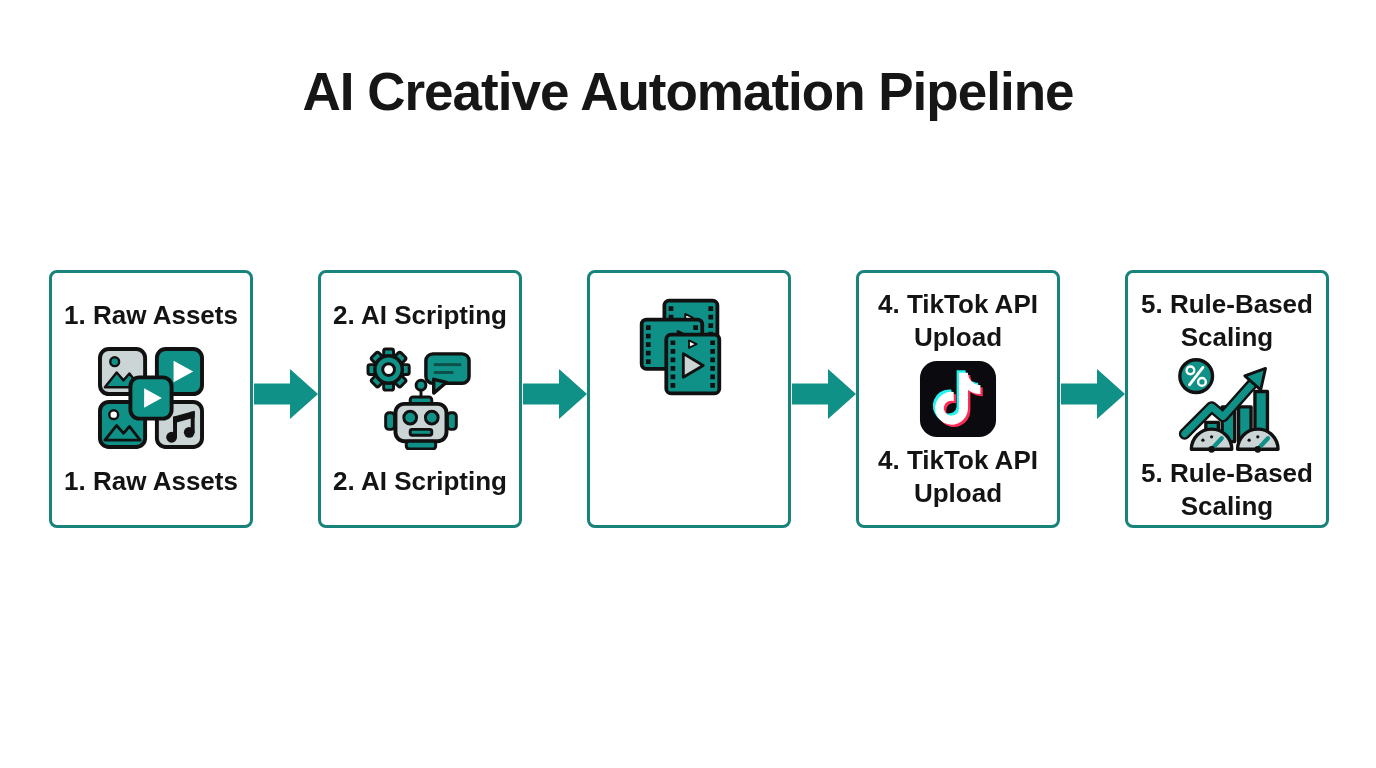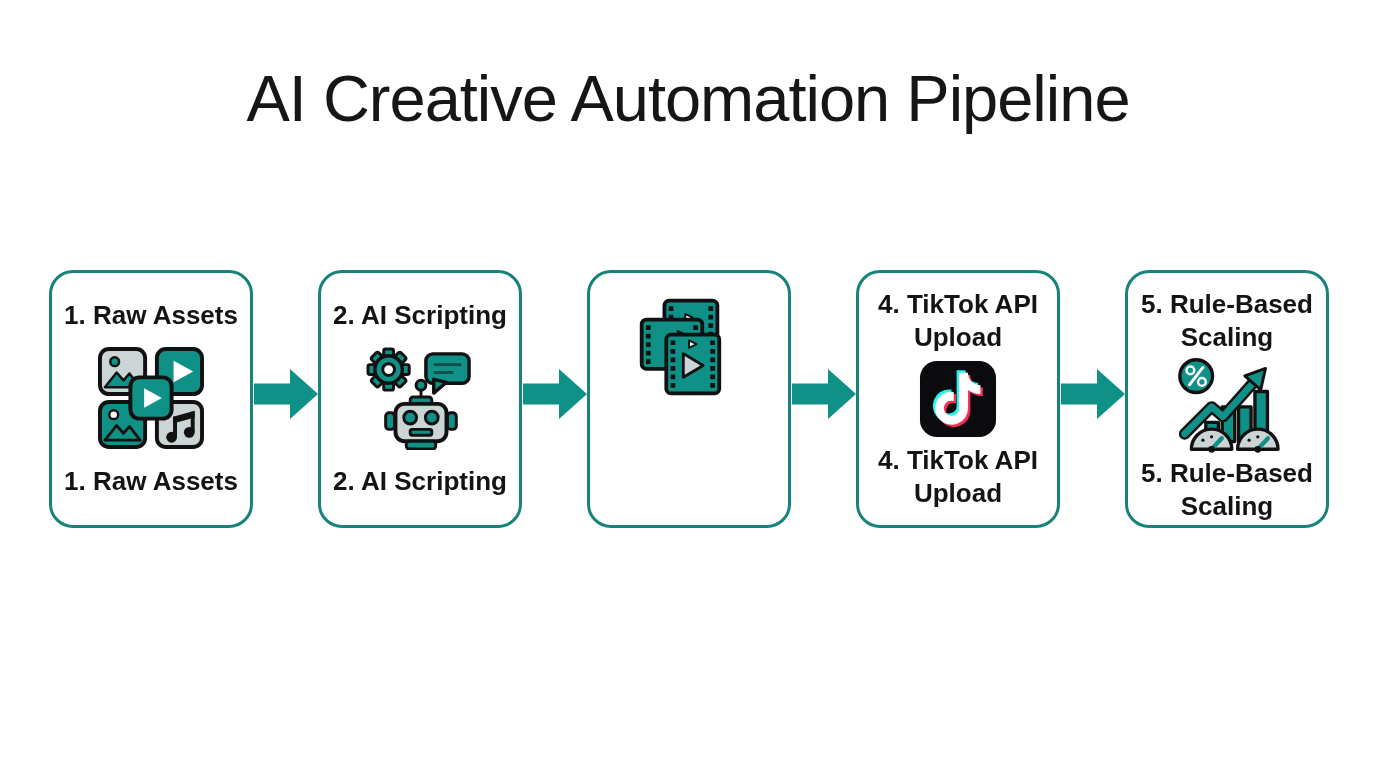--- a/index.html
+++ b/index.html
@@ -3,30 +3,30 @@
 <meta charset="utf-8">
 <style>
   html,body{margin:0;padding:0}
   body{
     width:1376px;height:768px;overflow:hidden;position:relative;
     background:#ffffff;color:var(--ink,#111);
     font-family:"Liberation Sans", sans-serif;
   }
   .title{
     position:absolute;top:60px;left:0;width:100%;margin:0;
-    text-align:center;font-size:65px;font-weight:400;letter-spacing:-1px;
+    text-align:center;font-size:53px;font-weight:700;letter-spacing:-1px;
     color:#161616;line-height:1.2;
   }
   .pipeline{
     position:absolute;top:270px;left:49px;width:1280px;height:258px;
     display:flex;justify-content:space-between;align-items:stretch;
   }
   .step{
     box-sizing:border-box;width:204px;background:#fff;
-    border:3.5px solid var(--teal_border,#17837a);border-radius:24px;
+    border:3.5px solid var(--teal_border,#17837a);border-radius:8px;
     display:flex;flex-direction:column;align-items:center;
     justify-content:space-between;padding:15px 4px 16px;
   }
   .step.roomy{padding-top:26px;padding-bottom:28px}
   .step.top-align{justify-content:flex-start}
   .step.top-align .icon{margin-top:8px}
   .step-label{
     font-size:26px;font-weight:600;line-height:1.25;text-align:center;
     color:#141414;
   }

